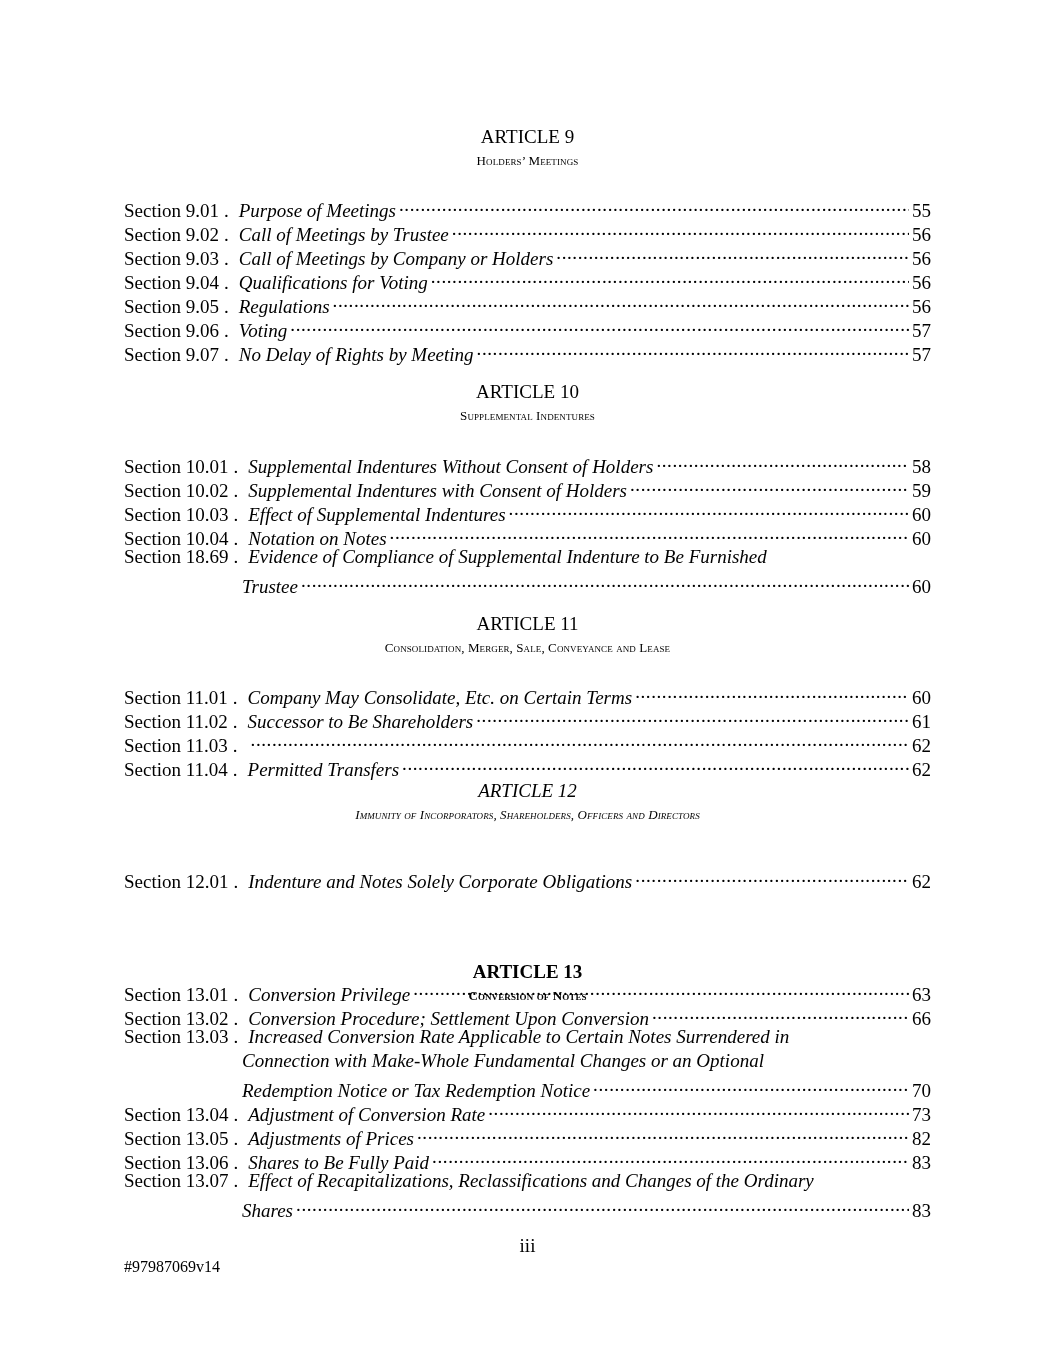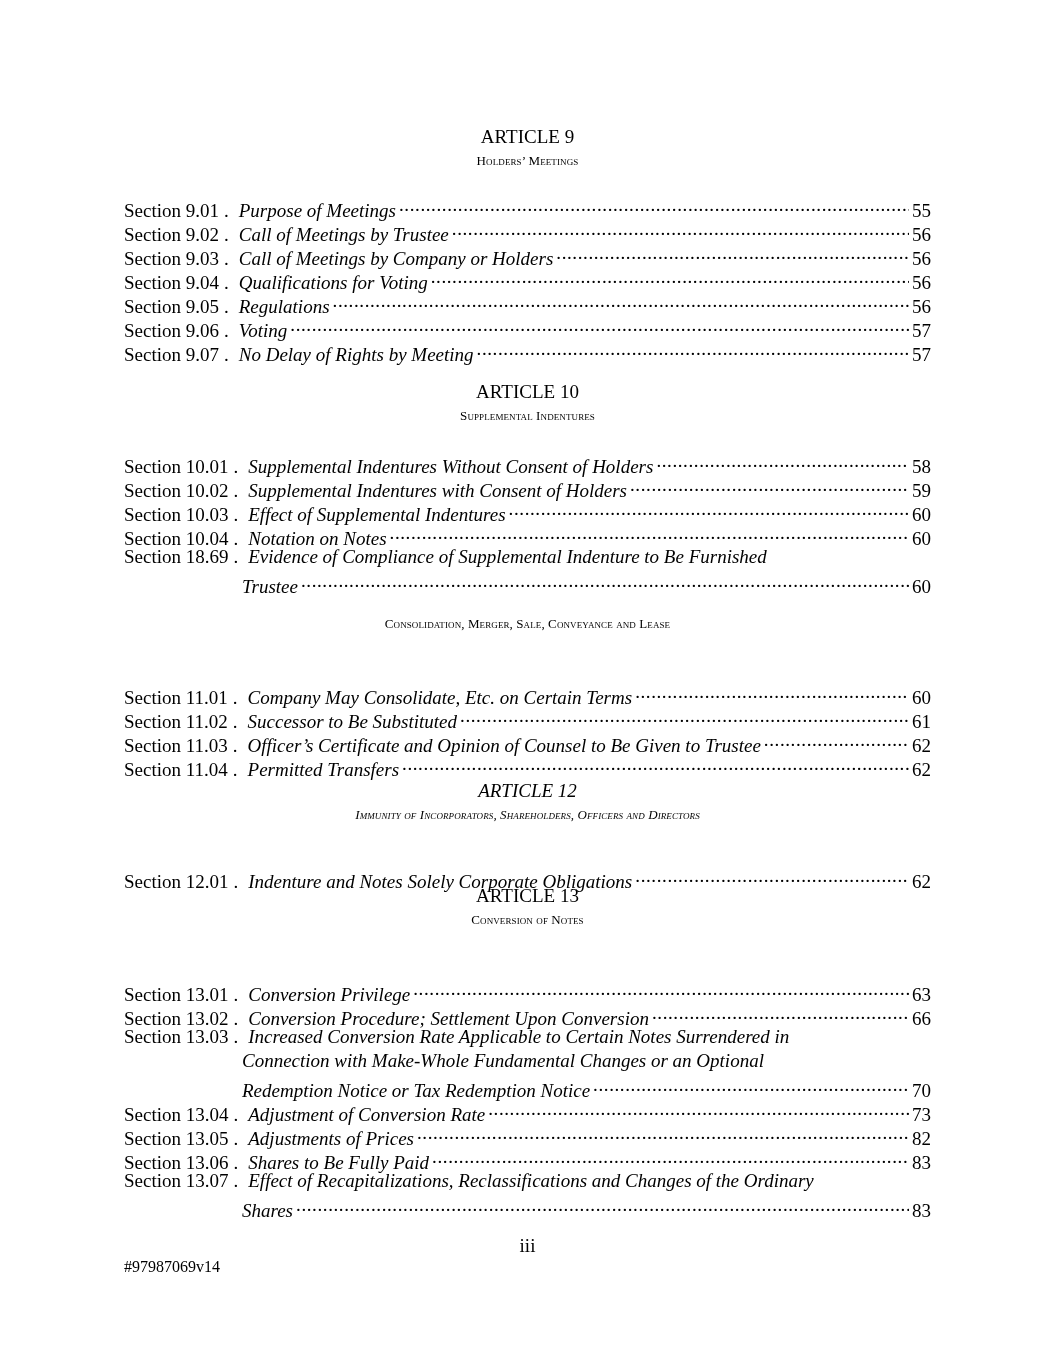--- a/index.html
+++ b/index.html
@@ -127,41 +127,41 @@
         <span class="title">Evidence of Compliance of Supplemental Indenture to Be Furnished</span>
       </div>
     <div class="row cont">
         <span class="title">Trustee</span>
         <span class="dots"></span>
         <span class="page-num">60</span>
       </div>
   </div>
 
   <div class="article-head" style="top:612px;">
+    <div class="article-num">ARTICLE 11</div>
     <div class="article-title">Consolidation, Merger, Sale, Conveyance and Lease</div>
   </div>
   <div class="toc" style="top:680px;">
     <div class="row">
         <span class="num">Section 11.01</span>
         <span class="sep">.</span>
         <span class="title">Company May Consolidate, Etc. on Certain Terms</span>
         <span class="dots"></span>
         <span class="page-num">60</span>
       </div>
     <div class="row">
         <span class="num">Section 11.02</span>
         <span class="sep">.</span>
-        <span class="title">Successor to Be Substituted</span>
+        <span class="title">Successor to Be Shareholders</span>
         <span class="dots"></span>
         <span class="page-num">61</span>
       </div>
     <div class="row">
         <span class="num">Section 11.03</span>
         <span class="sep">.</span>
-        <span class="title">Officer’s Certificate and Opinion of Counsel to Be Given to Trustee</span>
         <span class="dots"></span>
         <span class="page-num">62</span>
       </div>
     <div class="row">
         <span class="num">Section 11.04</span>
         <span class="sep">.</span>
         <span class="title">Permitted Transfers</span>
         <span class="dots"></span>
         <span class="page-num">62</span>
       </div>
@@ -174,21 +174,21 @@
   <div class="toc" style="top:864px;">
     <div class="row">
         <span class="num">Section 12.01</span>
         <span class="sep">.</span>
         <span class="title">Indenture and Notes Solely Corporate Obligations</span>
         <span class="dots"></span>
         <span class="page-num">62</span>
       </div>
   </div>
 
-  <div class="article-head" style="top:884px;">
+  <div class="article-head" style="top:960px;font-weight:bold;">
     <div class="article-num">ARTICLE 13</div>
     <div class="article-title">Conversion of Notes</div>
   </div>
   <div class="toc" style="top:977px;">
     <div class="row">
         <span class="num">Section 13.01</span>
         <span class="sep">.</span>
         <span class="title">Conversion Privilege</span>
         <span class="dots"></span>
         <span class="page-num">63</span>

